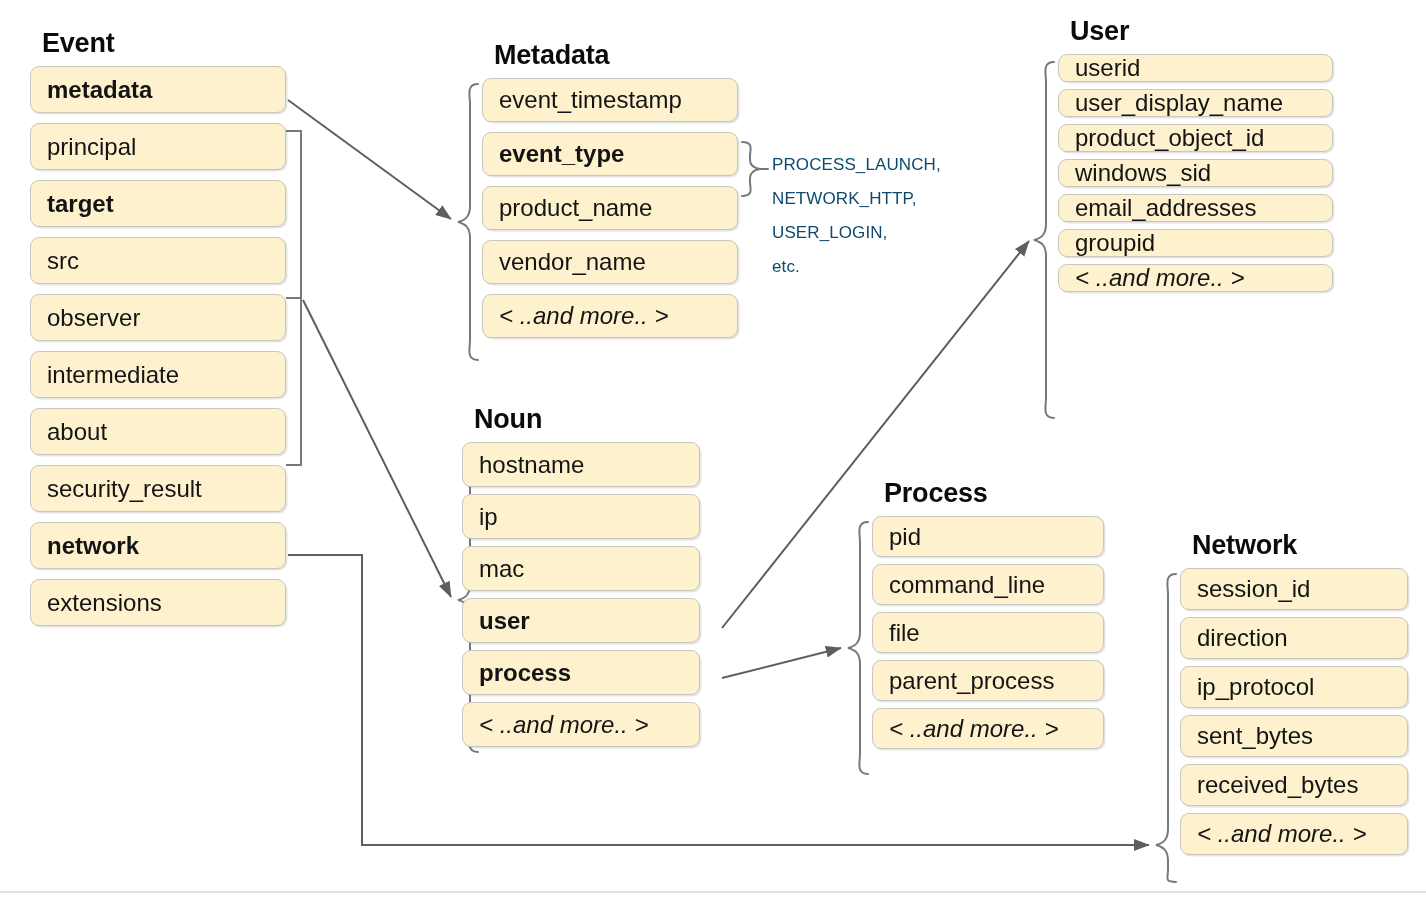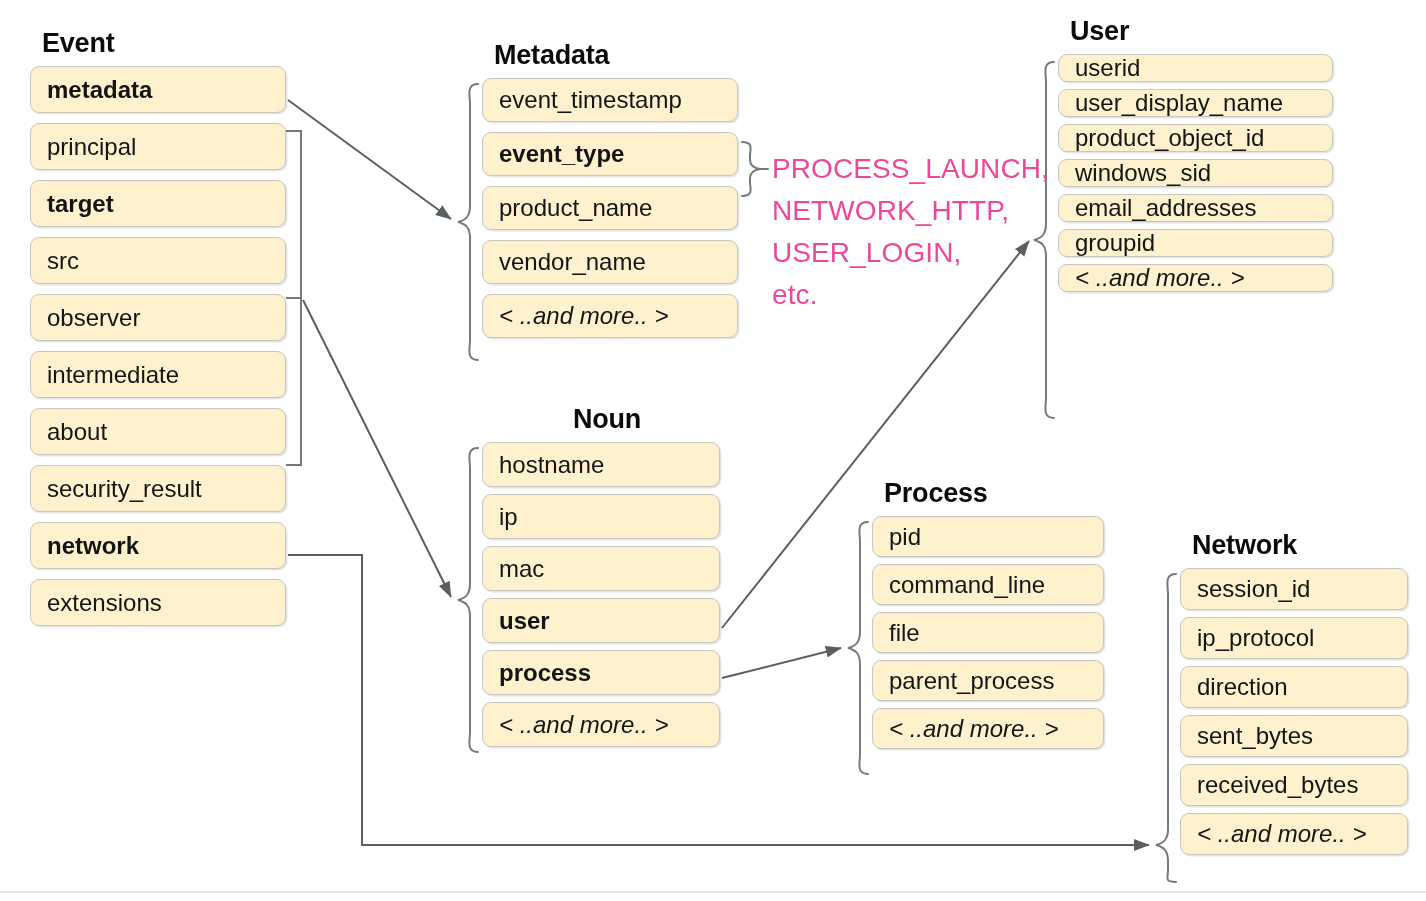--- a/index.html
+++ b/index.html
@@ -85,40 +85,40 @@
   .field.more {
     font-style: italic;
   }
   .field:last-child {
     margin-bottom: 0;
   }
   
   #group-event   { left: 30px;   top: 30px;  width: 256px; }
   #group-metadata{ left: 482px;  top: 42px;  width: 256px; }
   #group-user    { left: 1058px; top: 18px;  width: 275px; }
-  #group-noun    { left: 482px;  top: 406px; width: 238px; text-align: center; }
+  #group-noun    { left: 462px;  top: 406px; width: 238px; }
   #group-process { left: 872px;  top: 480px; width: 232px; }
   #group-network { left: 1180px; top: 532px; width: 228px; }
 
   #group-event .field   { height: 47px; margin-bottom: 10px; }
   #group-metadata .field{ height: 44px; margin-bottom: 10px; }
   #group-user .field    { height: 28px; margin-bottom: 7px; }
   #group-noun .field    { height: 45px; margin-bottom: 7px; }
   #group-process .field { height: 41px; margin-bottom: 7px; }
   #group-network .field { height: 42px; margin-bottom: 7px; }
 
   
   #event-type-values {
     position: absolute;
     left: 772px;
     top: 148px;
     z-index: 2;
-    font-size: 28px;
-    line-height: 42px;
-    color: #ec4899;
+    font-size: 17px;
+    line-height: 34px;
+    color: #0c4a6e;
     white-space: pre-line;
     letter-spacing: 0.1px;
   }
 </style>
 </head>
 <body>
 
 <div id="canvas">
 
   <svg id="wires" viewBox="0 0 1426 901" xmlns="http://www.w3.org/2000/svg">
@@ -212,22 +212,22 @@
     <div class="field">pid</div>
     <div class="field">command_line</div>
     <div class="field">file</div>
     <div class="field">parent_process</div>
     <div class="field more">&lt; ..and more.. &gt;</div>
   </div>
 
   <div class="group" id="group-network">
     <div class="group-title">Network</div>
     <div class="field">session_id</div>
+    <div class="field">direction</div>
     <div class="field">ip_protocol</div>
-    <div class="field">direction</div>
     <div class="field">sent_bytes</div>
     <div class="field">received_bytes</div>
     <div class="field more">&lt; ..and more.. &gt;</div>
   </div>
 
   <div id="event-type-values">PROCESS_LAUNCH,
 NETWORK_HTTP,
 USER_LOGIN,
 etc.</div>
 

